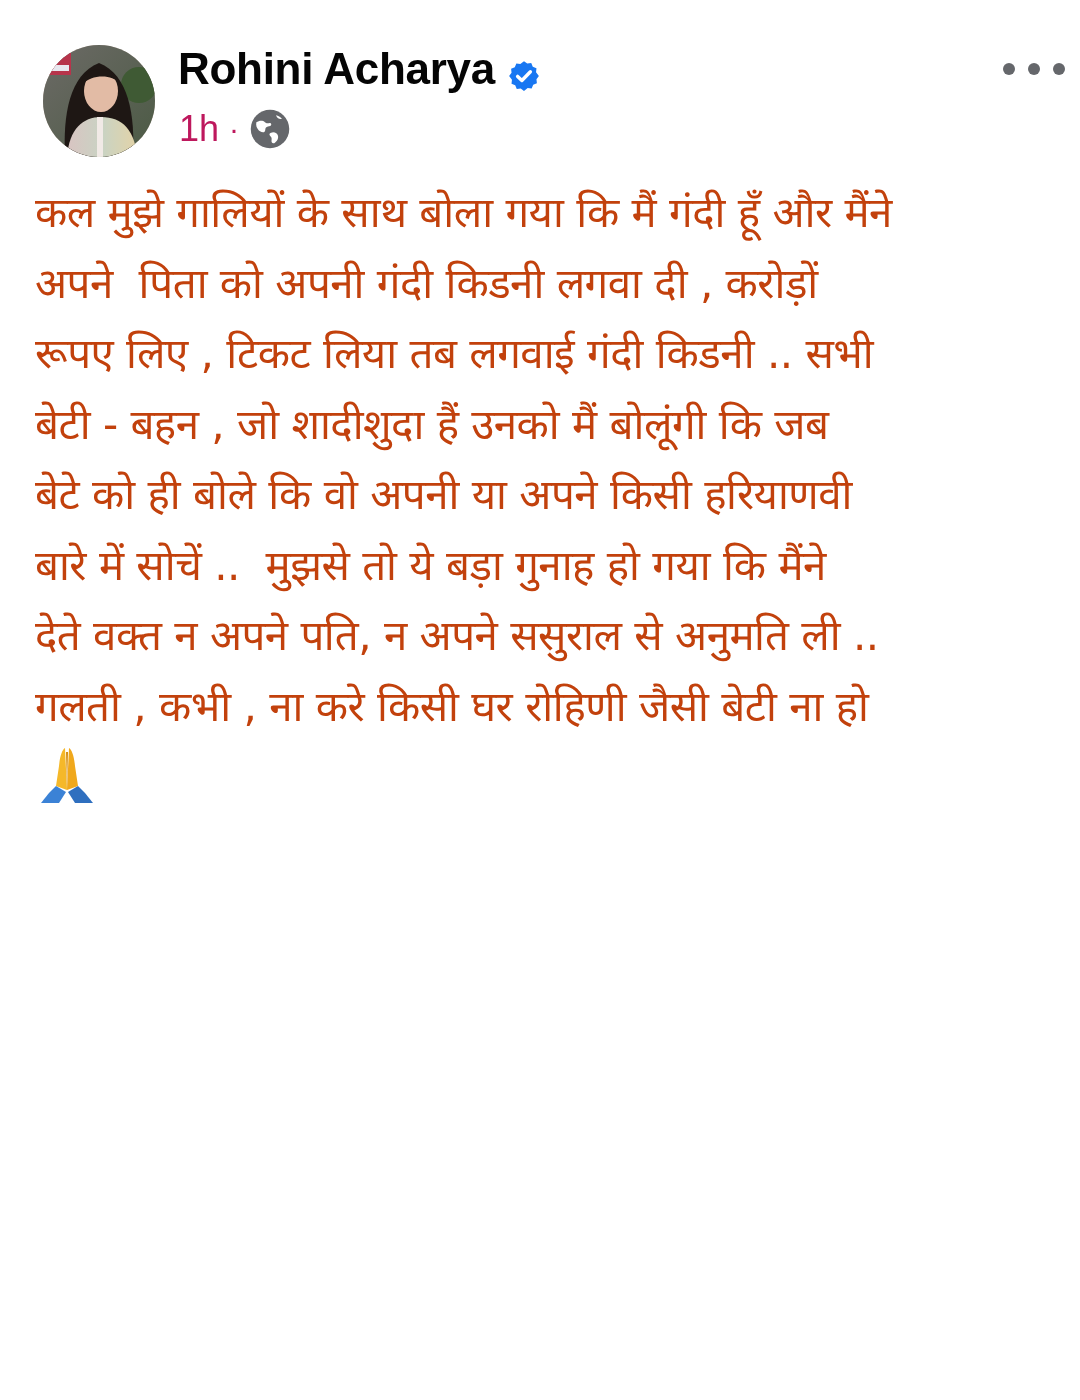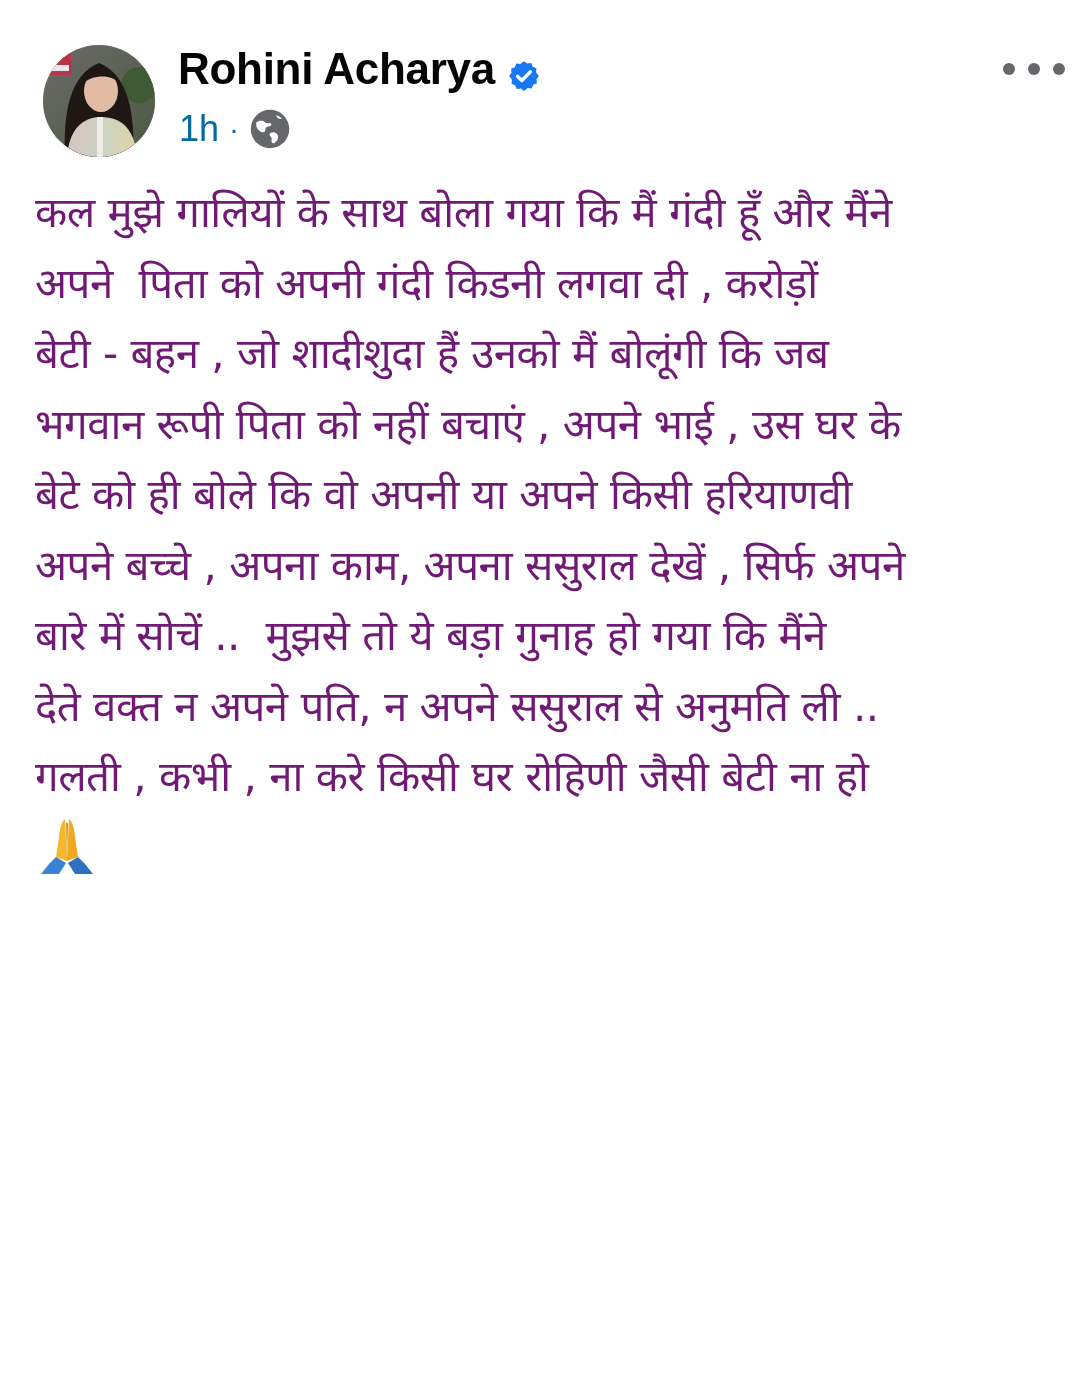--- a/index.html
+++ b/index.html
@@ -56,21 +56,21 @@
       margin-top: 2px;
     }
     .post-meta {
       position: absolute;
       left: 171px;
       top: 108px;
       display: flex;
       align-items: center;
       font-family: "Liberation Sans", sans-serif;
       font-size: 36px;
-      color: #0369a1;
+      color: #be185d;
     }
     .post-meta .time { cursor: pointer; }
     .post-meta .sep { margin: 0 10px 0 10px; font-size: 30px; }
     .globe-icon {
       width: 42px;
       height: 42px;
       display: inline-block;
     }
     .more-button {
       position: absolute;
@@ -94,21 +94,21 @@
       left: 35px;
       top: 178px;
       width: 1020px;
     }
     .post-line {
       display: block;
       height: 70.5px;
       line-height: 70.5px;
       font-size: 42px;
       white-space: pre;
-      color: #701a75;
+      color: #c2410c;
       font-family: "DejaVu Sans", "Liberation Sans", sans-serif;
       letter-spacing: -0.5px;
     }
     .emoji-line {
       display: block;
       height: 70px;
       line-height: 70px;
       padding-top: 4px;
     }
     .pray-icon { width: 64px; height: 60px; display: inline-block; }
@@ -171,24 +171,23 @@
     <div class="more-button">
       <span class="dot"></span>
       <span class="dot"></span>
       <span class="dot"></span>
     </div>
   </div>
 
   <div class="post-body">
     <span class="post-line">कल मुझे गालियों के साथ बोला गया कि मैं गंदी हूँ और मैंने</span>
     <span class="post-line">अपने  पिता को अपनी गंदी किडनी लगवा दी , करोड़ों</span>
+    <span class="post-line">रूपए लिए , टिकट लिया तब लगवाई गंदी किडनी .. सभी</span>
     <span class="post-line">बेटी - बहन , जो शादीशुदा हैं उनको मैं बोलूंगी कि जब</span>
-    <span class="post-line">भगवान रूपी पिता को नहीं बचाएं , अपने भाई , उस घर के</span>
     <span class="post-line">बेटे को ही बोले कि वो अपनी या अपने किसी हरियाणवी</span>
-    <span class="post-line">अपने बच्चे , अपना काम, अपना ससुराल देखें , सिर्फ अपने</span>
     <span class="post-line">बारे में सोचें ..  मुझसे तो ये बड़ा गुनाह हो गया कि मैंने</span>
     <span class="post-line">देते वक्त न अपने पति, न अपने ससुराल से अनुमति ली ..</span>
     <span class="post-line">गलती , कभी , ना करे किसी घर रोहिणी जैसी बेटी ना हो</span>
     <span class="emoji-line">
       <span class="pray-icon">
         <svg viewBox="0 0 64 60" width="64" height="60">
           <path d="M30 2 C27 4 25 10 24 20 L21 40 L32 44 Z" fill="#f5b829"></path>
           <path d="M34 2 C37 4 39 10 40 20 L43 40 L32 44 Z" fill="#f0a81c"></path>
           <path d="M31 6 L32 44 L33 6 Z" fill="#d48e12"></path>
           <path d="M21 40 L14 47 L6 57 L24 57 L31 46 Z" fill="#3b82d6"></path>

